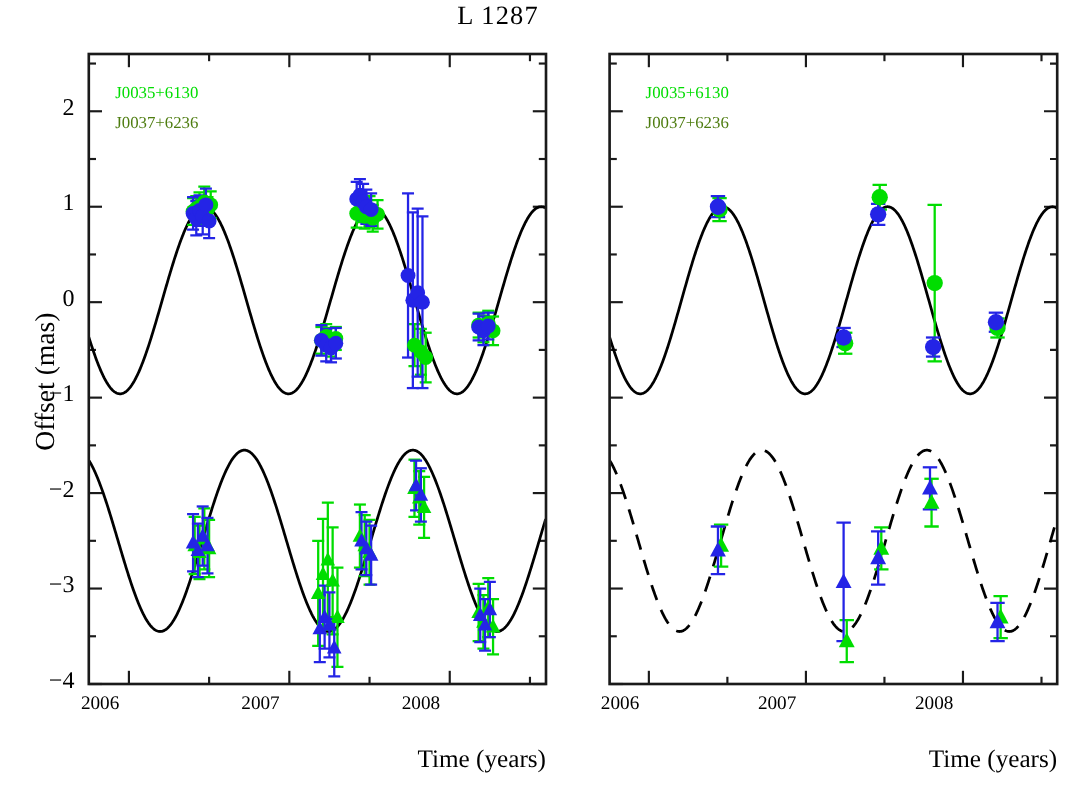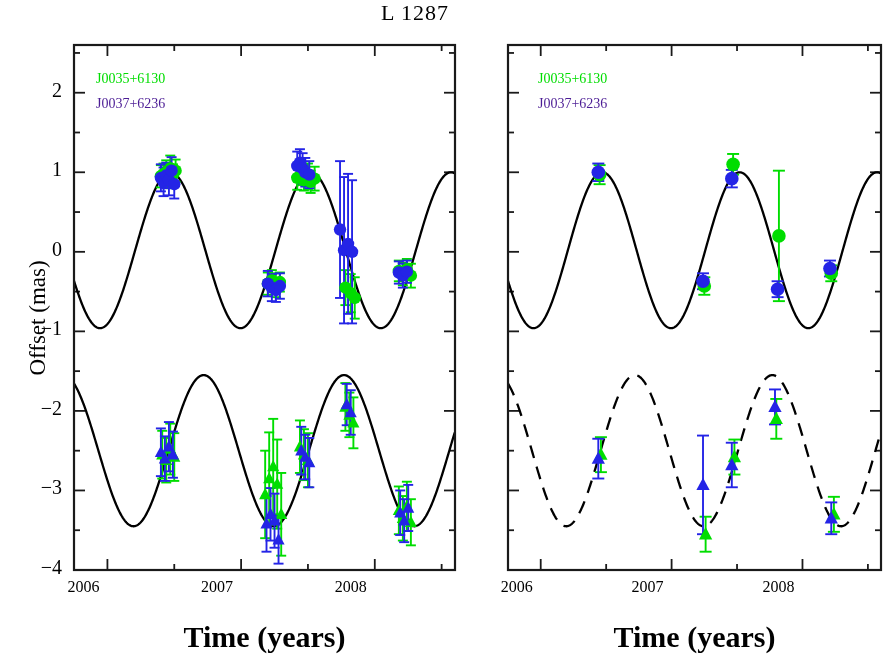--- a/index.html
+++ b/index.html
@@ -3,25 +3,25 @@
 <meta charset="utf-8">
 <style>
   html,body{margin:0;padding:0;background:#ffffff;}
   body{width:893px;height:655px;position:relative;overflow:hidden;
        font-family:"Liberation Serif","DejaVu Serif",serif;color:#000;}
   .fig{position:absolute;inset:0;}
   .title{position:absolute;left:0;top:0;width:830px;text-align:center;
          font-size:22px;letter-spacing:1px;}
   .axis-y-title{position:absolute;left:-92px;top:305px;width:260px;
        text-align:center;font-size:23px;transform:rotate(-90deg);}
-  .axis-x-title{position:absolute;font-size:30px;text-align:center;font-weight:bold;}
+  .axis-x-title{position:absolute;font-size:21px;text-align:right;}
   svg{position:absolute;left:0;top:0;}
   .legend{position:absolute;font-size:14px;letter-spacing:0px;white-space:nowrap;}
   .lg-green{color:#00dd00;}
-  .lg-blue{color:#4c1d95;}
+  .lg-blue{color:#4d7c0f;}
   .ticklabel{position:absolute;font-size:16px;text-align:left;}
   .ytick{position:absolute;font-size:20px;text-align:right;}
 </style>
 </head>
 <body>
 
 <div class="fig">
 
   <div class="title">L 1287</div>
 

